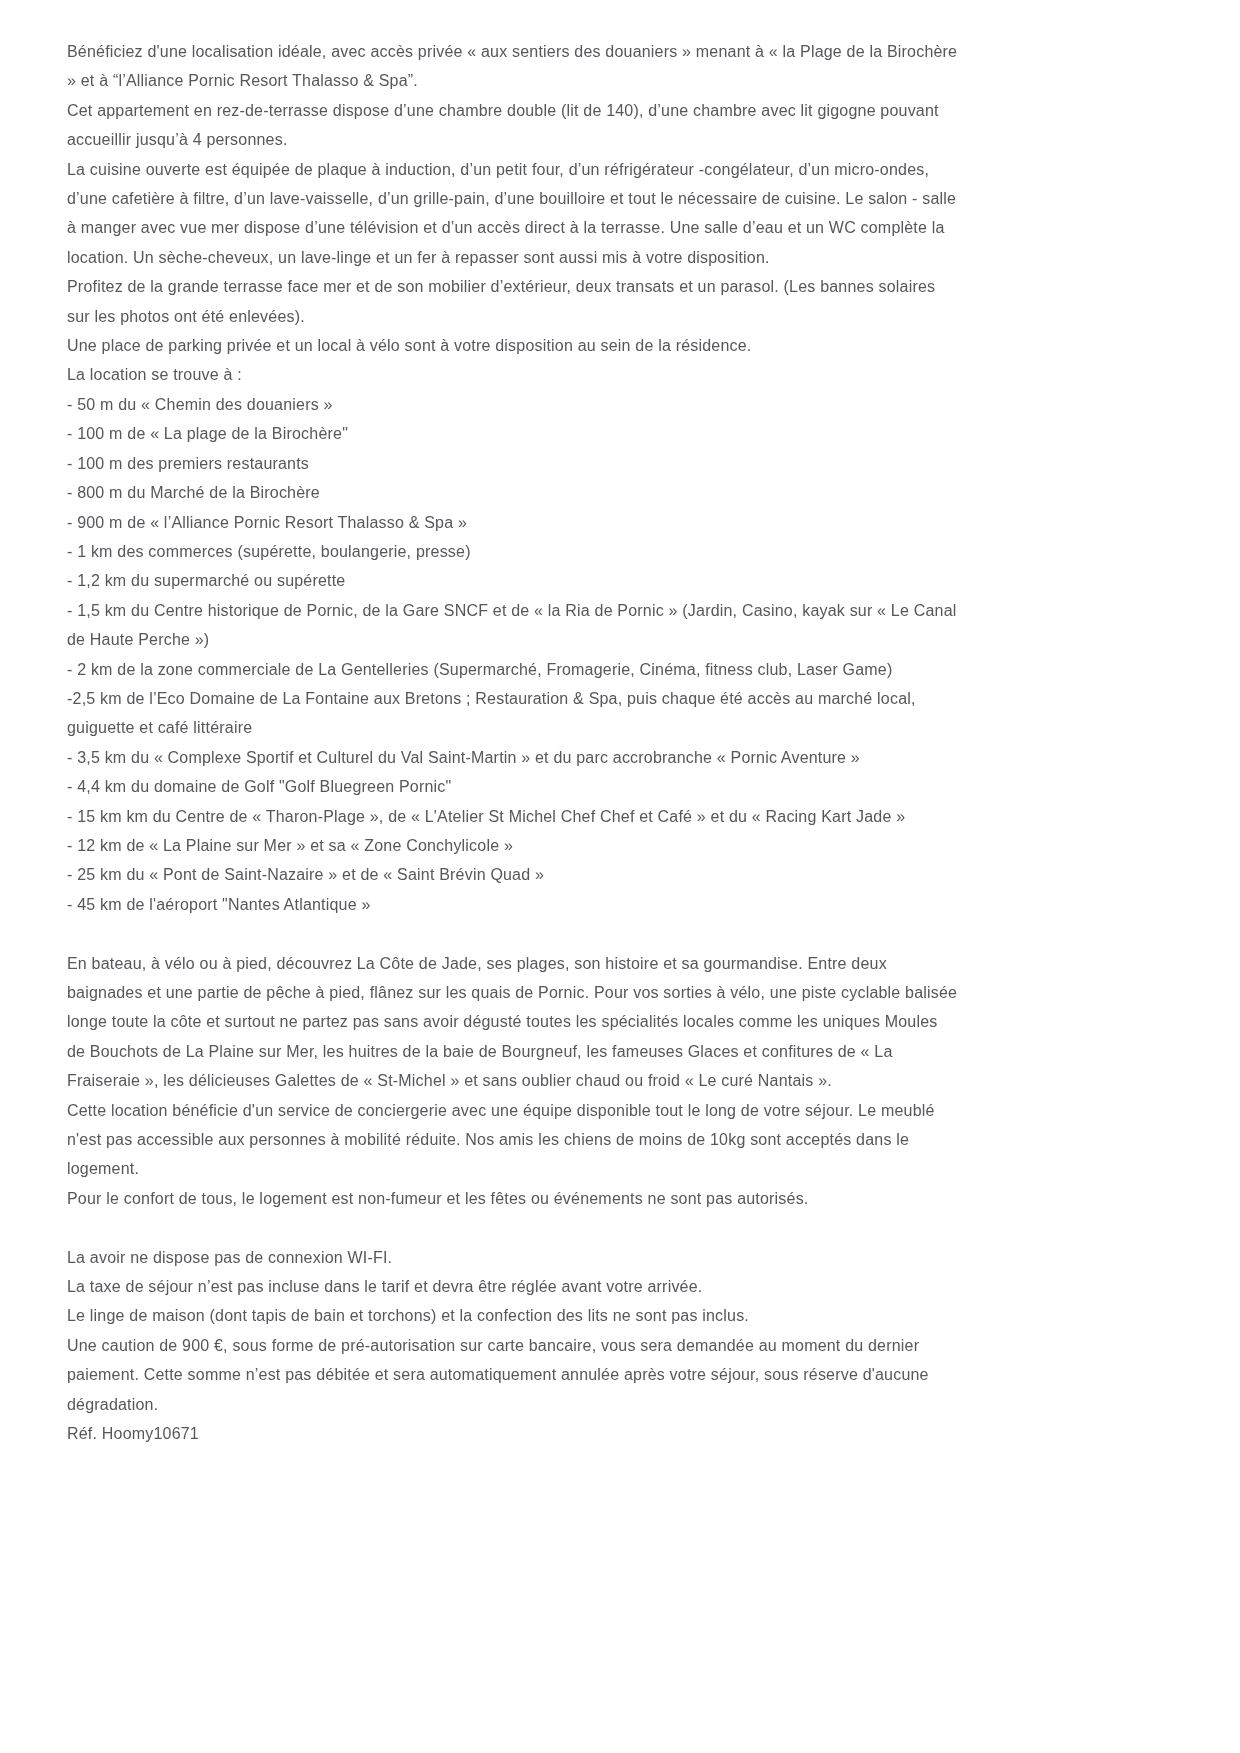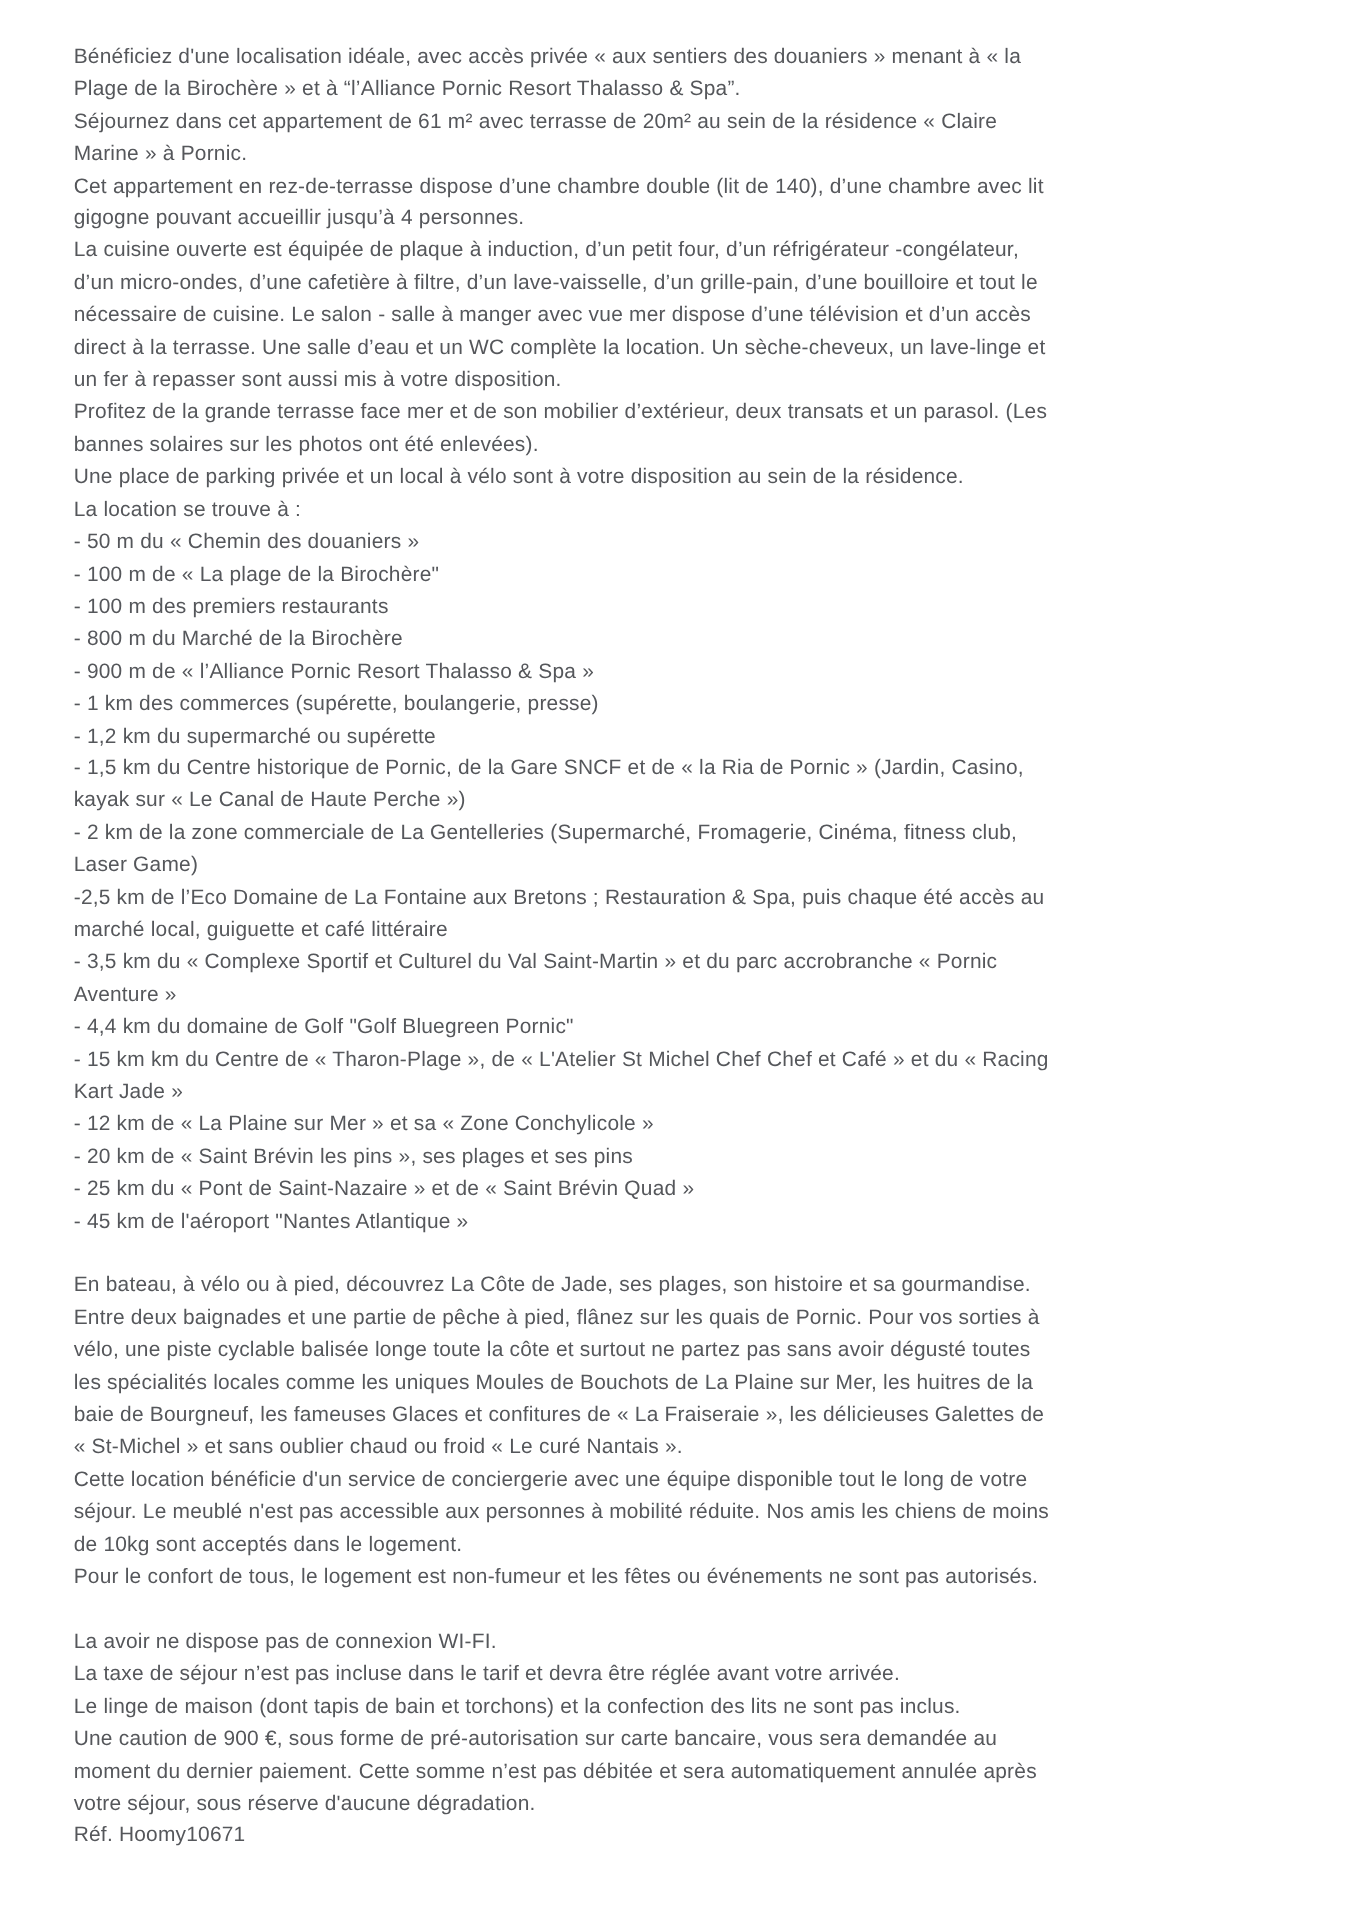--- a/index.html
+++ b/index.html
@@ -10,61 +10,59 @@
   body {
     width: 1240px;
     min-height: 1753px;
     box-sizing: border-box;
   }
   .doc {
     box-sizing: border-box;
     width: 1020px;
     padding: 37px 62px 0 67px;
     font-family: "Liberation Sans", "DejaVu Sans", sans-serif;
-    font-size: 19px;
+    font-size: 16px;
     line-height: 29.4px;
     letter-spacing: 0.2px;
     color: #55575b;
     -webkit-font-smoothing: antialiased;
   }
   .line {
     min-height: 29.4px;
     white-space: pre-wrap;
     overflow-wrap: break-word;
   }
   .line:empty::before {
     content: "\00a0";
   }
 </style>
 </head>
 <body>
 
 <main class="doc">
     <div class="line">Bénéficiez d'une localisation idéale, avec accès privée « aux sentiers des douaniers » menant à « la Plage de la Birochère » et à “l’Alliance Pornic Resort Thalasso &amp; Spa”.</div>
-    <div class="line">Séjournez dans cet appartement de 61 m² avec terrasse de 20m² au sein de la résidence « Claire Marine » à Pornic.</div>
     <div class="line">Cet appartement en rez-de-terrasse dispose d’une chambre double (lit de 140), d’une chambre avec lit gigogne pouvant accueillir jusqu’à 4 personnes.</div>
     <div class="line">La cuisine ouverte est équipée de plaque à induction, d’un petit four, d’un réfrigérateur -congélateur, d’un micro-ondes, d’une cafetière à filtre, d’un lave-vaisselle, d’un grille-pain, d’une bouilloire et tout le nécessaire de cuisine. Le salon - salle à manger avec vue mer dispose d’une télévision et d’un accès direct à la terrasse. Une salle d’eau et un WC complète la location. Un sèche-cheveux, un lave-linge et un fer à repasser sont aussi mis à votre disposition.</div>
     <div class="line">Profitez de la grande terrasse face mer et de son mobilier d’extérieur, deux transats et un parasol. (Les bannes solaires sur les photos ont été enlevées).</div>
     <div class="line">Une place de parking privée et un local à vélo sont à votre disposition au sein de la résidence.</div>
     <div class="line">La location se trouve à :</div>
     <div class="line">- 50 m du « Chemin des douaniers »</div>
     <div class="line">- 100 m de « La plage de la Birochère"</div>
     <div class="line">- 100 m des premiers restaurants</div>
     <div class="line">- 800 m du Marché de la Birochère</div>
     <div class="line">- 900 m de « l’Alliance Pornic Resort Thalasso &amp; Spa »</div>
     <div class="line">- 1 km des commerces (supérette, boulangerie, presse)</div>
     <div class="line">- 1,2 km du supermarché ou supérette</div>
     <div class="line">- 1,5 km du Centre historique de Pornic, de la Gare SNCF et de « la Ria de Pornic » (Jardin, Casino, kayak sur « Le Canal de Haute Perche »)</div>
     <div class="line">- 2 km de la zone commerciale de La Gentelleries (Supermarché, Fromagerie, Cinéma, fitness club, Laser Game)</div>
     <div class="line">-2,5 km de l’Eco Domaine de La Fontaine aux Bretons ; Restauration &amp; Spa, puis chaque été accès au marché local, guiguette et café littéraire</div>
     <div class="line">- 3,5 km du « Complexe Sportif et Culturel du Val Saint-Martin » et du parc accrobranche « Pornic Aventure »</div>
     <div class="line">- 4,4 km du domaine de Golf "Golf Bluegreen Pornic"</div>
     <div class="line">- 15 km km du Centre de « Tharon-Plage », de « L'Atelier St Michel Chef Chef et Café » et du « Racing Kart Jade »</div>
     <div class="line">- 12 km de « La Plaine sur Mer » et sa « Zone Conchylicole »</div>
-    <div class="line">- 20 km de « Saint Brévin les pins », ses plages et ses pins</div>
     <div class="line">- 25 km du « Pont de Saint-Nazaire » et de « Saint Brévin Quad »</div>
     <div class="line">- 45 km de l'aéroport "Nantes Atlantique »</div>
     <div class="line"></div>
     <div class="line">En bateau, à vélo ou à pied, découvrez La Côte de Jade, ses plages, son histoire et sa gourmandise. Entre deux baignades et une partie de pêche à pied, flânez sur les quais de Pornic. Pour vos sorties à vélo, une piste cyclable balisée longe toute la côte et surtout ne partez pas sans avoir dégusté toutes les spécialités locales comme les uniques Moules de Bouchots de La Plaine sur Mer, les huitres de la baie de Bourgneuf, les fameuses Glaces et confitures de « La Fraiseraie », les délicieuses Galettes de « St-Michel » et sans oublier chaud ou froid « Le curé Nantais ».</div>
     <div class="line">Cette location bénéficie d'un service de conciergerie avec une équipe disponible tout le long de votre séjour. Le meublé n'est pas accessible aux personnes à mobilité réduite. Nos amis les chiens de moins de 10kg sont acceptés dans le logement.</div>
     <div class="line">Pour le confort de tous, le logement est non-fumeur et les fêtes ou événements ne sont pas autorisés.</div>
     <div class="line"></div>
     <div class="line">La avoir ne dispose pas de connexion WI-FI.</div>
     <div class="line">La taxe de séjour n’est pas incluse dans le tarif et devra être réglée avant votre arrivée.</div>
     <div class="line">Le linge de maison (dont tapis de bain et torchons) et la confection des lits ne sont pas inclus.</div>

